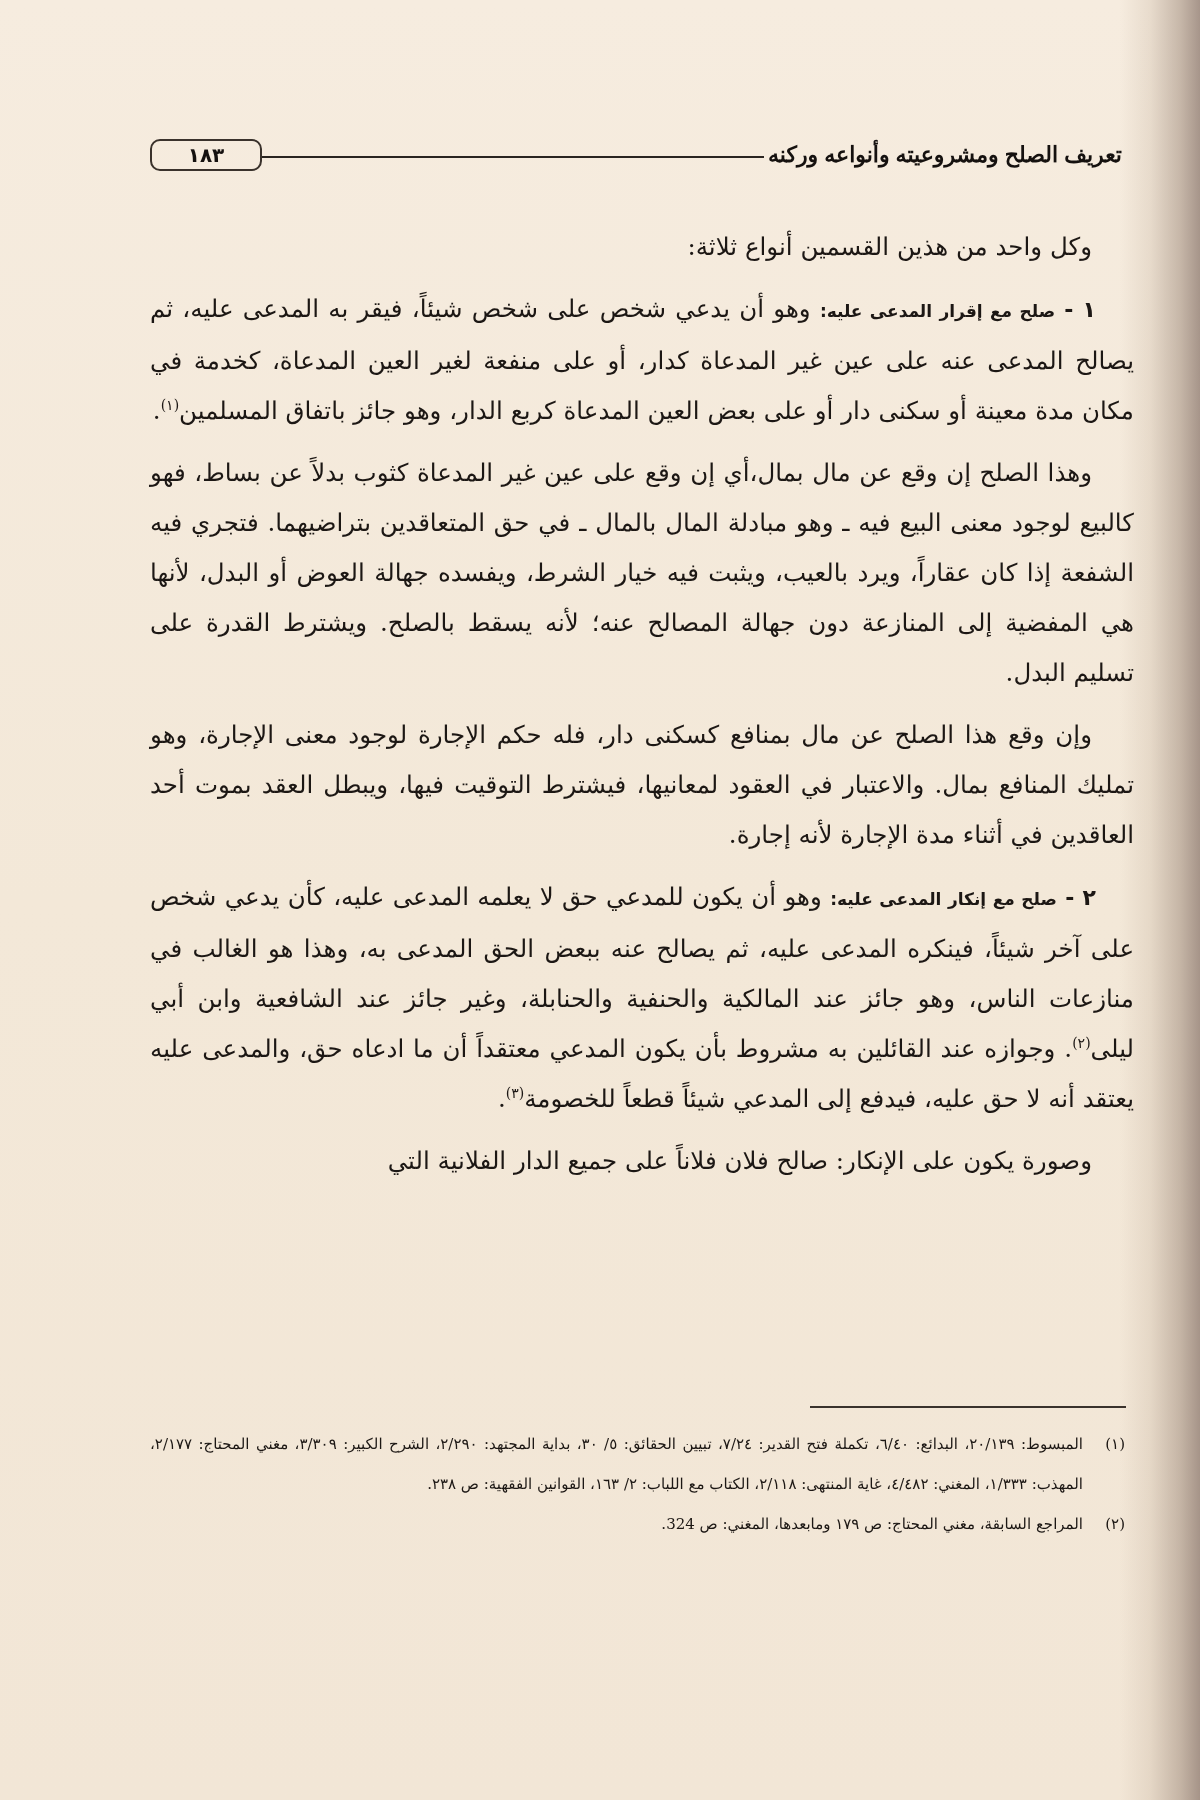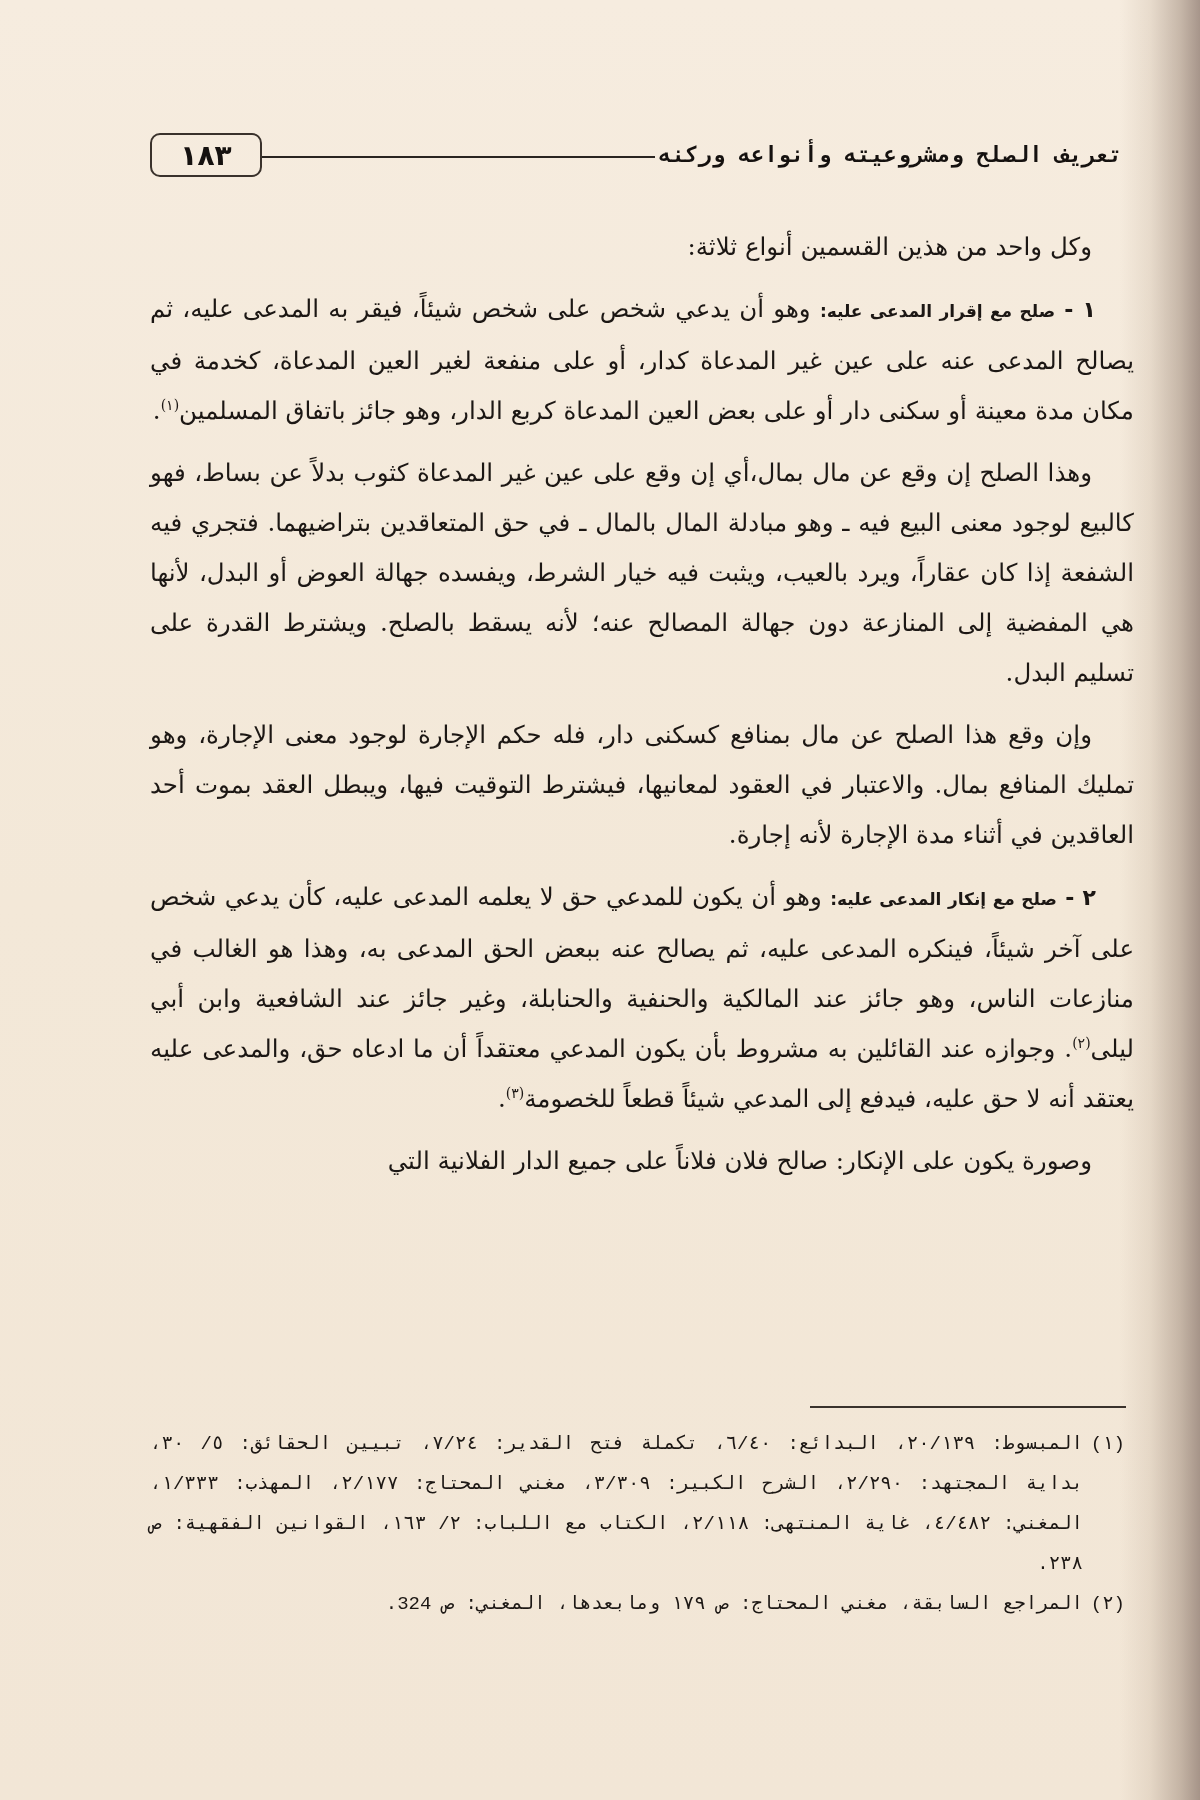--- a/index.html
+++ b/index.html
@@ -33,44 +33,44 @@
       top: 130px;
       left: 150px;
       right: 78px;
       height: 50px;
       display: flex;
       flex-direction: row;
       align-items: center;
       direction: rtl;
     }
     .header-title {
-      font-family: Liberation Mono, monospace;
+      font-family: Liberation Sans, sans-serif;
       font-weight: bold;
       font-size: 22px;
       white-space: nowrap;
       color: #15110f;
       padding-left: 4px;
     }
     .header-rule {
       flex: 1;
       height: 2px;
       background: #2a2420;
       margin-top: 4px;
     }
     .page-number-box {
       width: 112px;
-      height: 44px;
+      height: 32px;
       border: 2px solid #3a322c;
       border-radius: 10px;
       display: flex;
       align-items: center;
       justify-content: center;
       font-family: "DejaVu Sans", "Liberation Sans", sans-serif;
       font-weight: bold;
-      font-size: 28px;
+      font-size: 20px;
       color: #15110f;
       box-sizing: border-box;
     }
     
     .body-text {
       position: absolute;
       top: 222px;
       left: 150px;
       right: 66px;
       direction: rtl;
@@ -111,25 +111,24 @@
       width: 316px;
       height: 2px;
       background: #3a322c;
     }
     .footnotes {
       position: absolute;
       top: 1424px;
       left: 150px;
       right: 75px;
       direction: rtl;
-      font-size: 19px;
+      font-size: 15px;
       line-height: 40px;
       text-align: justify;
       text-align-last: right;
-      font-family: Liberation Mono, monospace;
     }
     .footnote {
       margin: 0;
       padding-right: 42px;
       text-indent: -42px;
     }
     .fn-num {
       display: inline-block;
       width: 42px;
       text-indent: 0;

